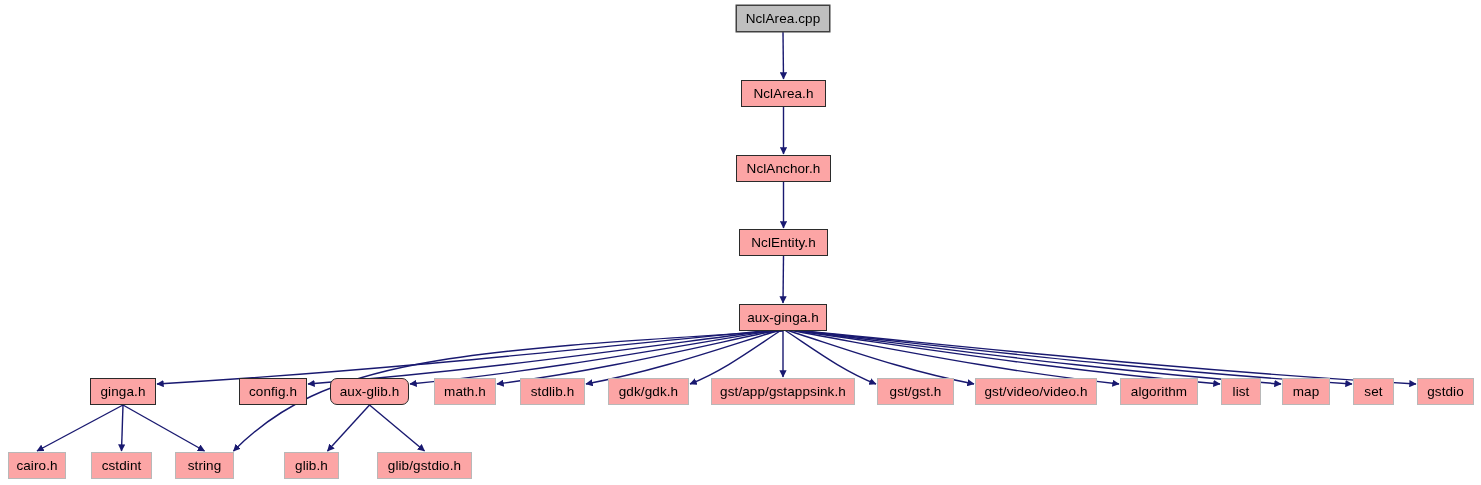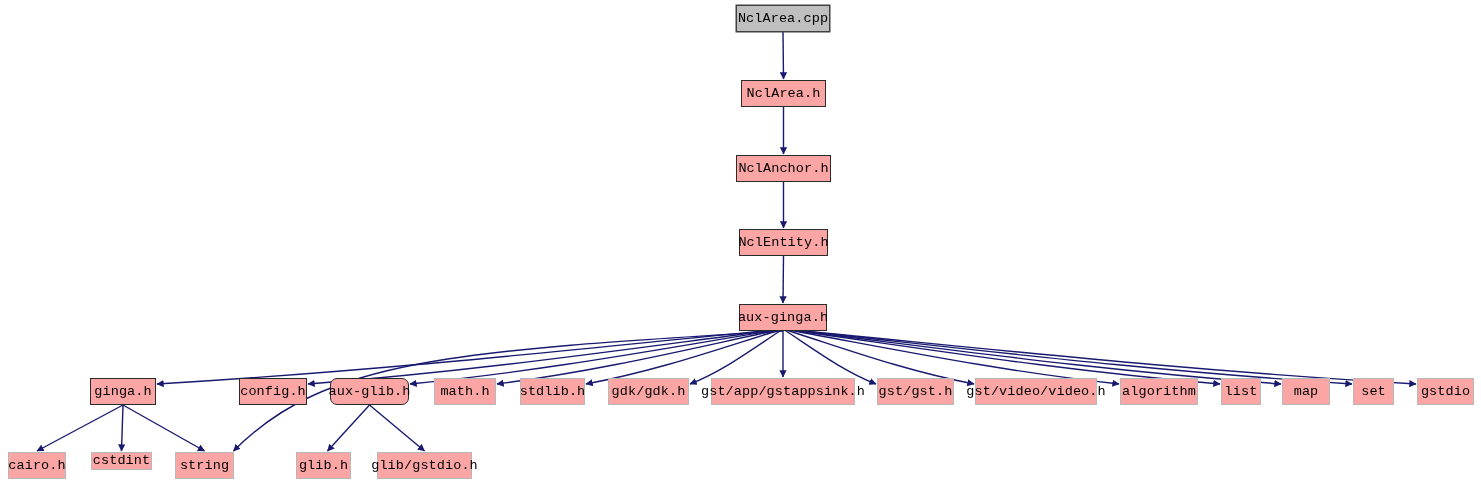--- a/index.html
+++ b/index.html
@@ -1,18 +1,18 @@
 <!DOCTYPE html>
 <html><head>
 <meta charset="utf-8">
 <style>
   html,body{margin:0;padding:0;background:#ffffff;}
   body{width:1481px;height:485px;position:relative;overflow:hidden;
        font-family:"Liberation Sans","DejaVu Sans",sans-serif;}
-  #graph{position:absolute;left:0;top:0;width:1481px;height:485px;font-family:Liberation Mono, monospace;}
+  #graph{position:absolute;left:0;top:0;width:1481px;height:485px;}
   svg.edges{position:absolute;left:0;top:0;width:1481px;height:485px;pointer-events:none;}
   .node{position:absolute;box-sizing:border-box;display:flex;align-items:center;
         justify-content:center;white-space:nowrap;background:#fca5a5;}
   .node .lbl{font-size:13.5px;color:#000000;line-height:1;letter-spacing:0.1px;}
   
   .n-root{background:#bfbfbf;border:1px solid #404040;box-shadow:0 0 0 0.5px #404040;}
   
   .n-own{border:1.5px solid #2b2b2b;}
   
   .n-sys{border:1px solid #b8b8b8;}
@@ -108,26 +108,26 @@
       </div>
       <div class="node n-sys" style="left: 1353px; top: 378px; width: 41px; height: 27px;">
         <span class="lbl">set</span>
       </div>
       <div class="node n-sys" style="left: 1417px; top: 378px; width: 57px; height: 27px;">
         <span class="lbl">gstdio</span>
       </div>
       <div class="node n-sys" style="left: 8px; top: 452px; width: 58px; height: 27px; text-align: right;">
         <span class="lbl">cairo.h</span>
       </div>
-      <div class="node n-sys" style="left: 91px; top: 452px; width: 61px; height: 18px;">
+      <div class="node n-sys" style="left: 91px; top: 452px; width: 61px; height: 27px;">
         <span class="lbl">cstdint</span>
       </div>
       <div class="node n-sys" style="left: 175px; top: 452px; width: 59px; height: 27px;">
         <span class="lbl">string</span>
       </div>
-      <div class="node n-sys" style="left: 296px; top: 452px; width: 55px; height: 27px;">
+      <div class="node n-sys" style="left: 284px; top: 452px; width: 55px; height: 27px;">
         <span class="lbl">glib.h</span>
       </div>
       <div class="node n-sys" style="left: 377px; top: 452px; width: 95px; height: 27px;">
         <span class="lbl">glib/gstdio.h</span>
       </div>
     </div>
 </div>
 
 </body></html>

